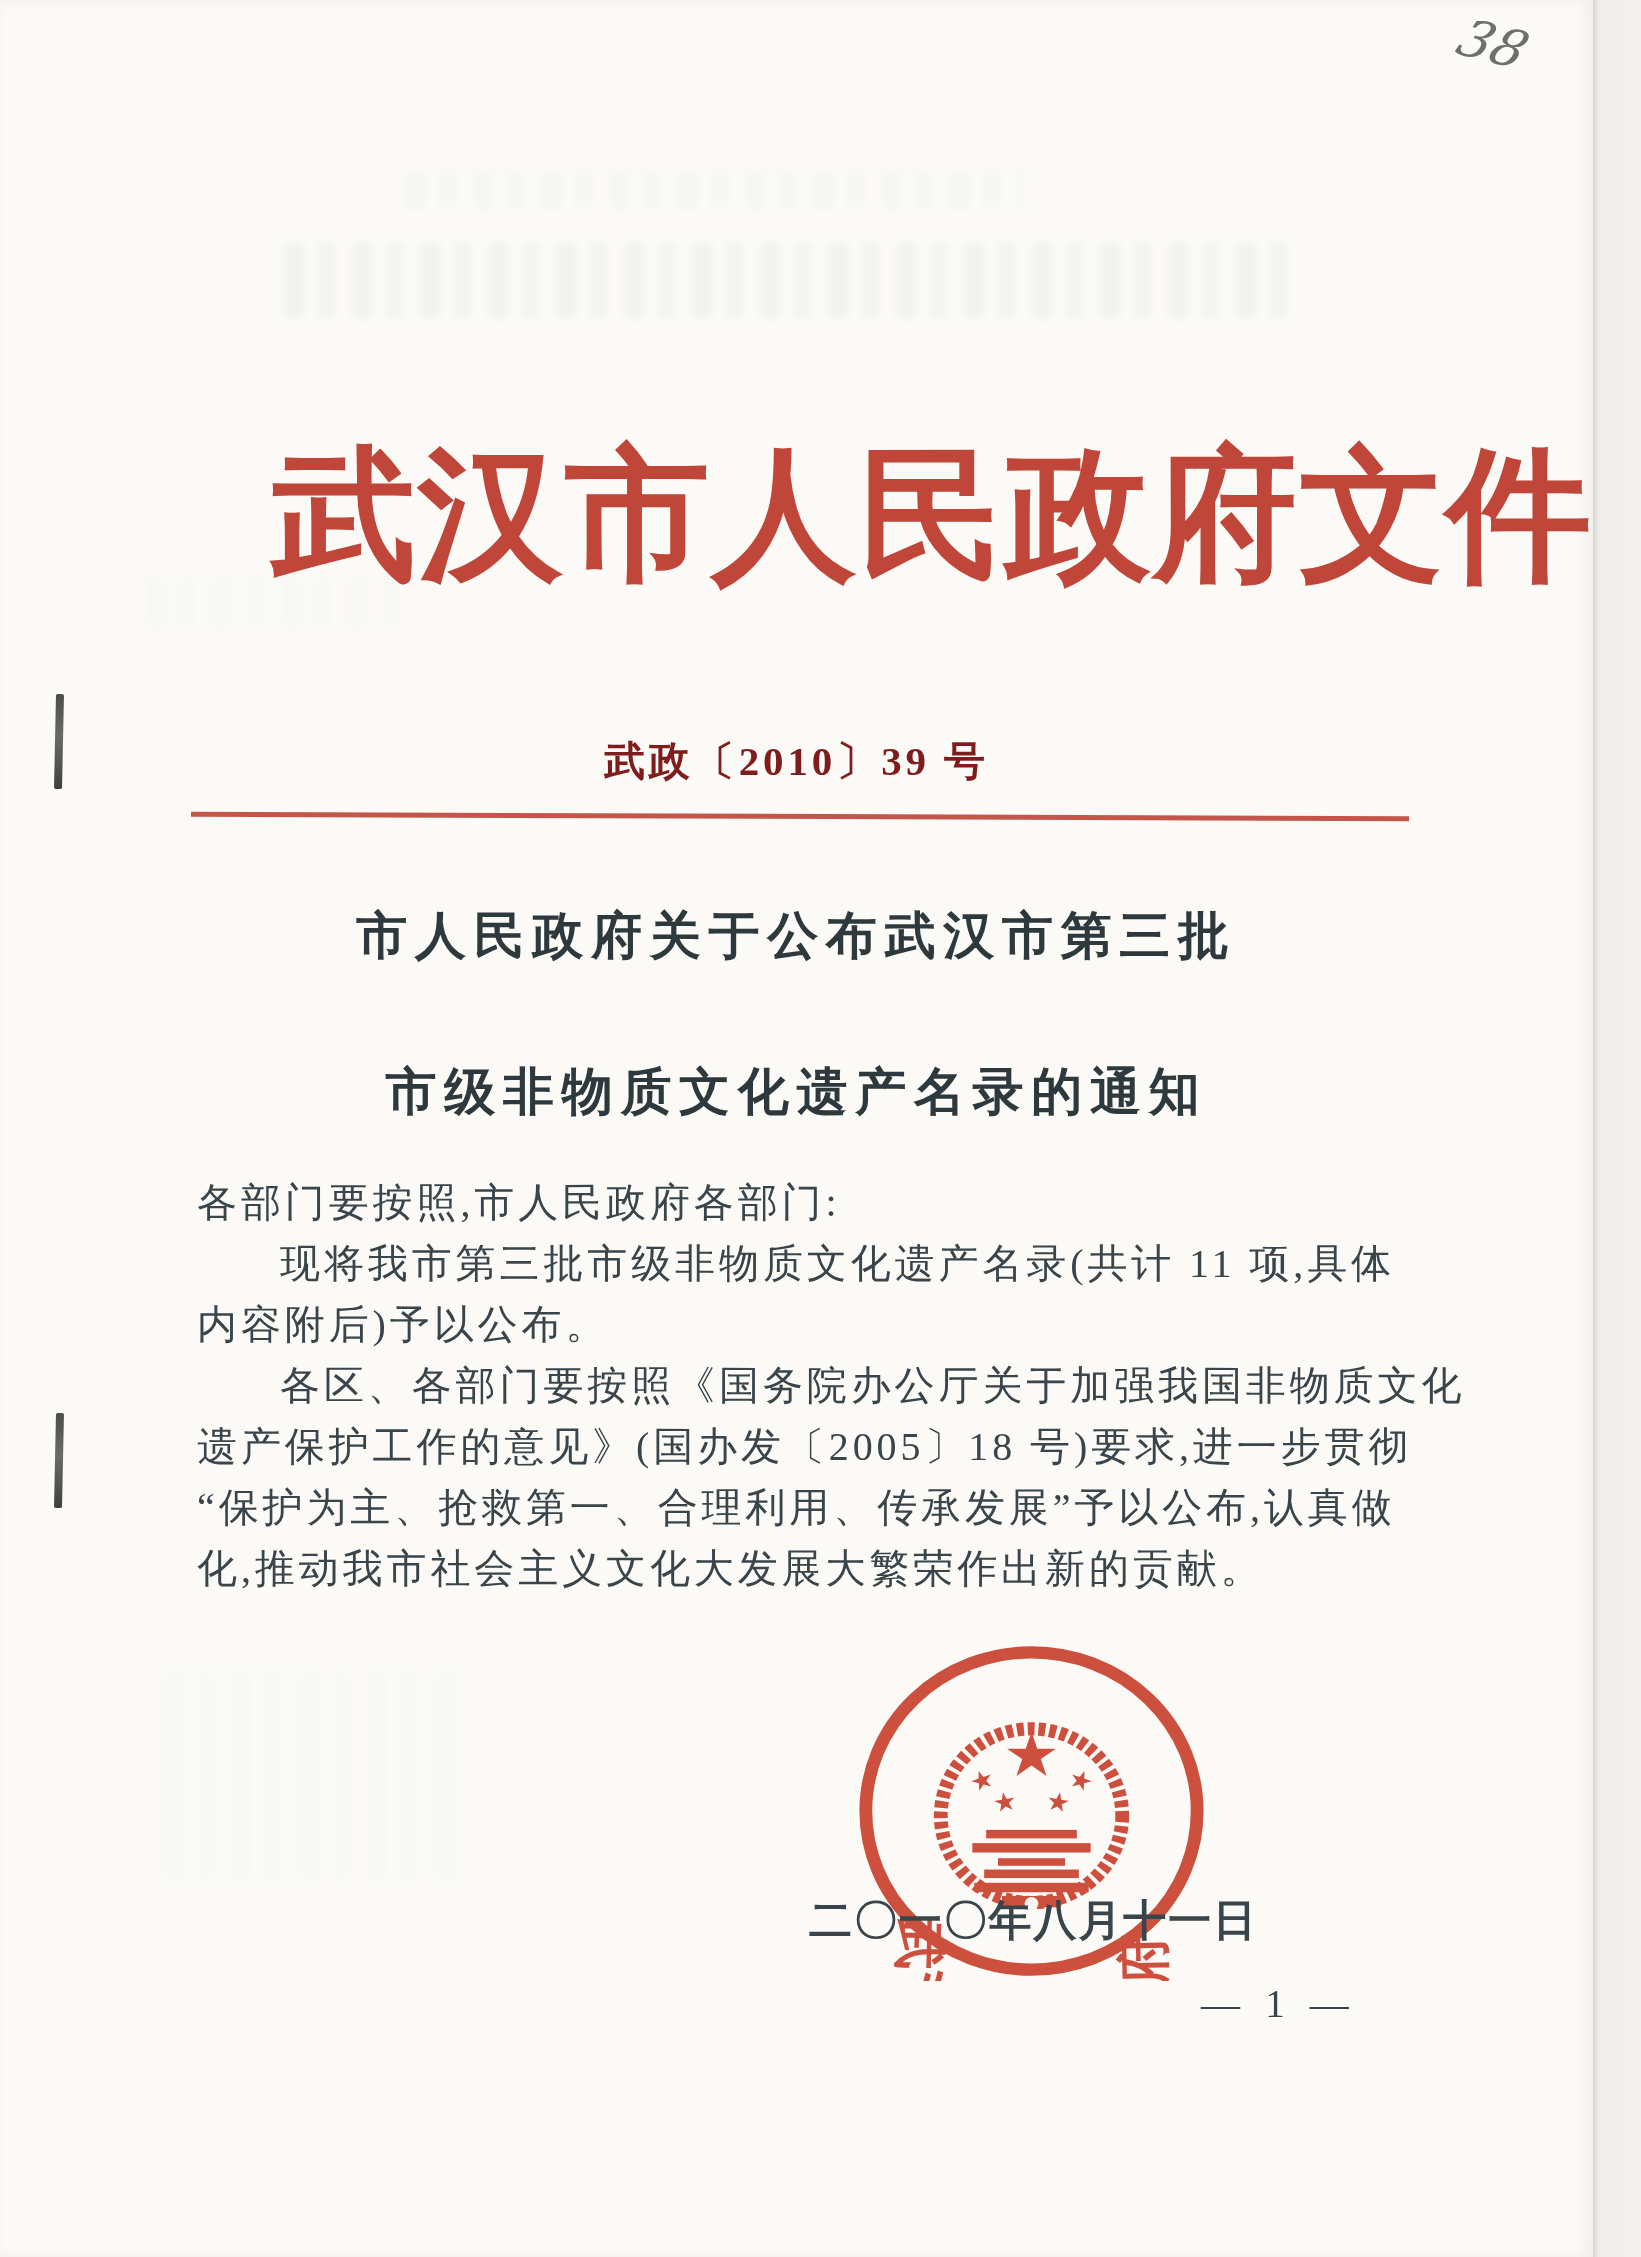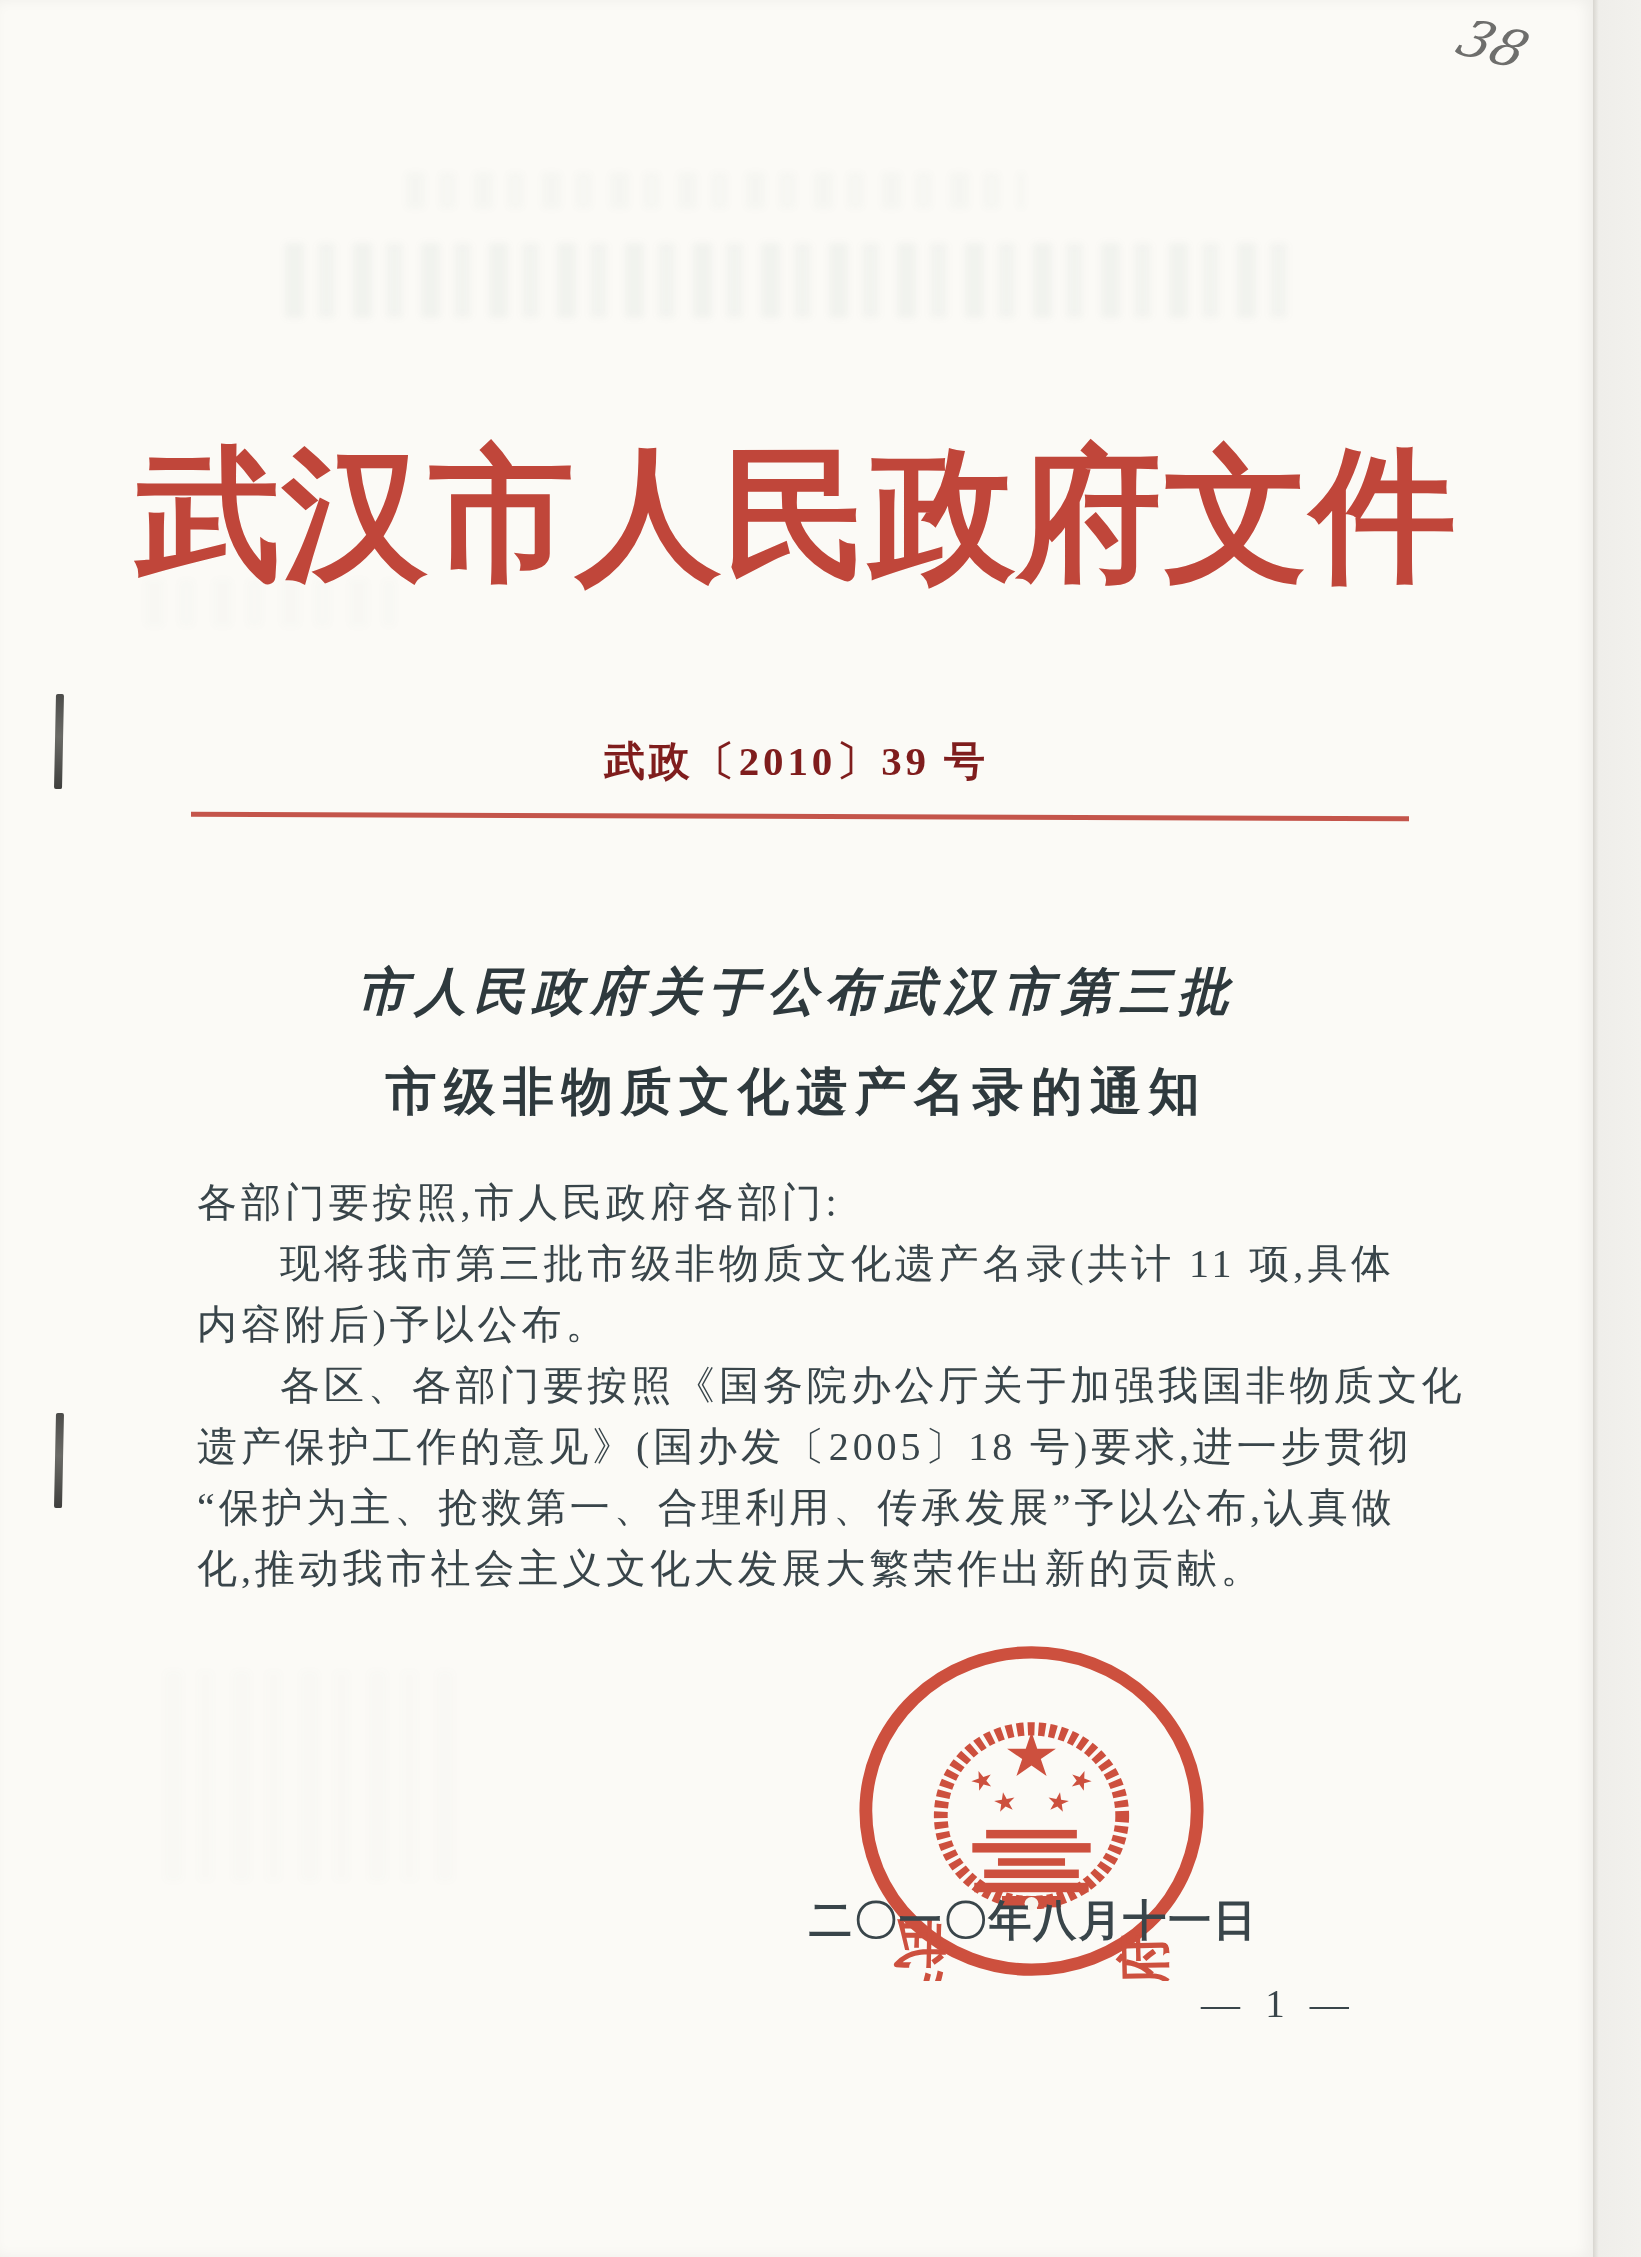--- a/index.html
+++ b/index.html
@@ -39,39 +39,39 @@
   
   .handwritten{
     position:absolute;left:1460px;top:13.5px;
     font-size:52px;color:#6e6e6c;font-style:italic;
     transform:rotate(14deg) skewX(-10deg);
     font-family:"DejaVu Serif",serif;
   }
   
   .masthead-title{
     position:absolute;left:0;top:425px;width:1593px;
-    text-align:center;font-size:145px;line-height:183px;font-weight:bold;
+    text-align:right;font-size:145px;line-height:183px;font-weight:bold;
     color:#c0463a;letter-spacing:1.9px;white-space:nowrap;
   }
   .doc-number{
     position:absolute;left:0;top:734px;width:1593px;
     text-align:center;font-size:41px;font-weight:bold;
     color:#7f1d1d;letter-spacing:3.9px;
   }
   .red-rule{
     position:absolute;left:191px;top:814px;width:1218px;height:4.8px;
     background:#c4554b;transform:rotate(0.2deg);
   }
   
   .notice-title{
     position:absolute;left:0;width:1593px;text-align:center;
     font-size:51px;font-weight:bold;color:#2e393d;letter-spacing:7.7px;
     white-space:nowrap;
   }
-  .notice-line1{top:958px;font-style:italic;}
+  .notice-line1{top:902px;}
   .notice-line2{top:1058px;}
   
   .body-block{
     position:absolute;left:197px;top:1172px;width:1251px;
     font-size:40px;color:#39454a;letter-spacing:3.9px;
   }
   .body-line{height:61px;line-height:61px;white-space:nowrap;}
   .indent{padding-left:83px;}
   
   .seal-wrap{

